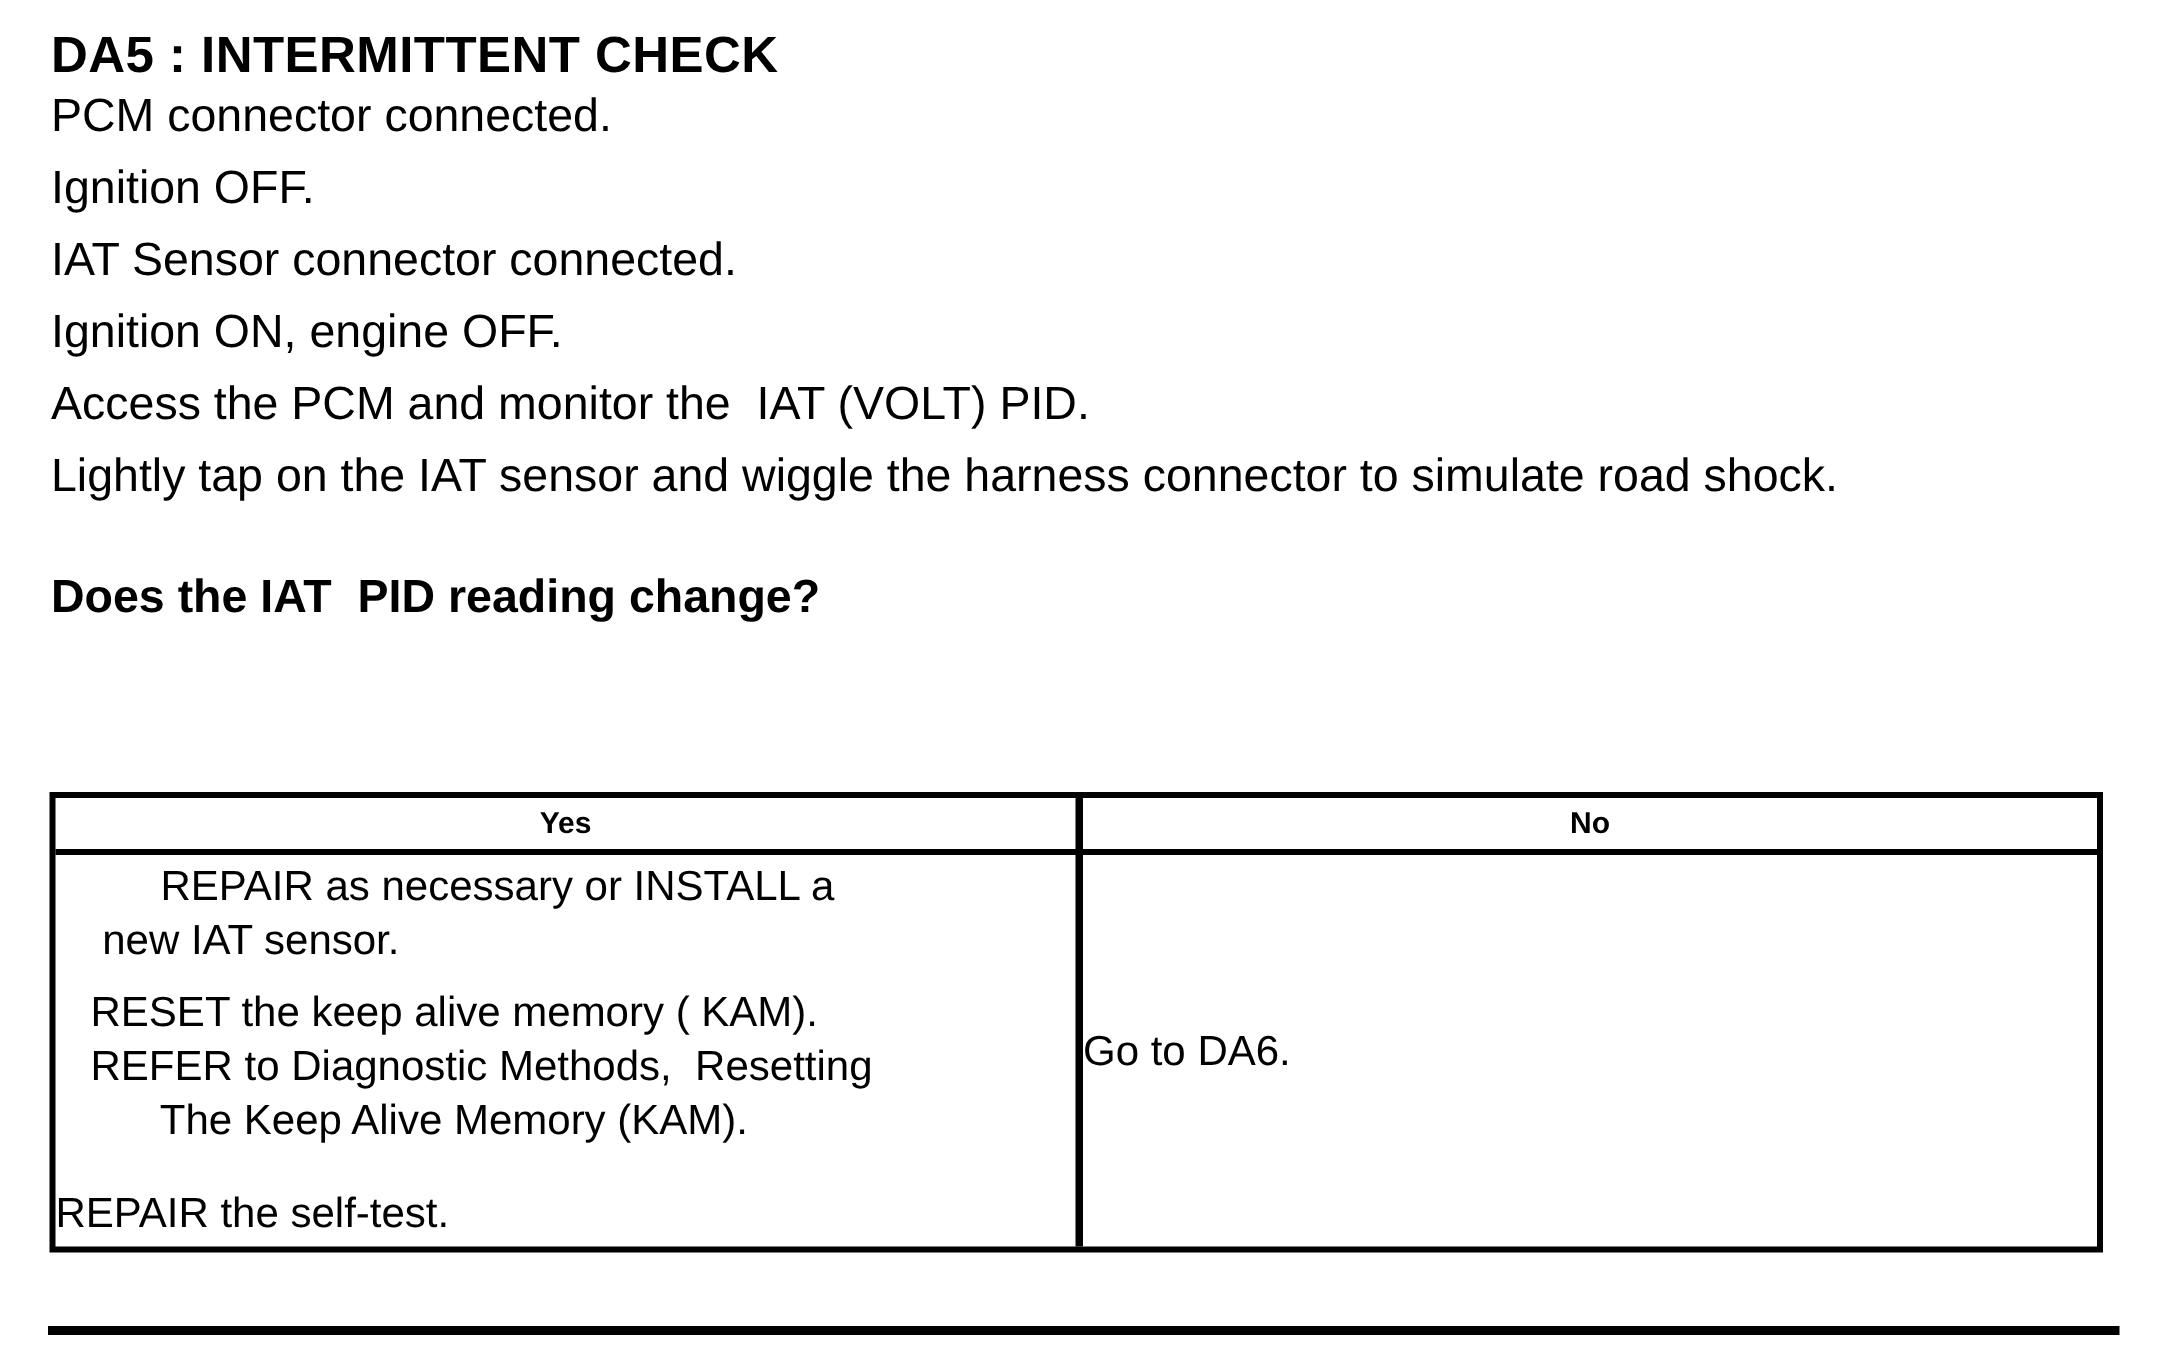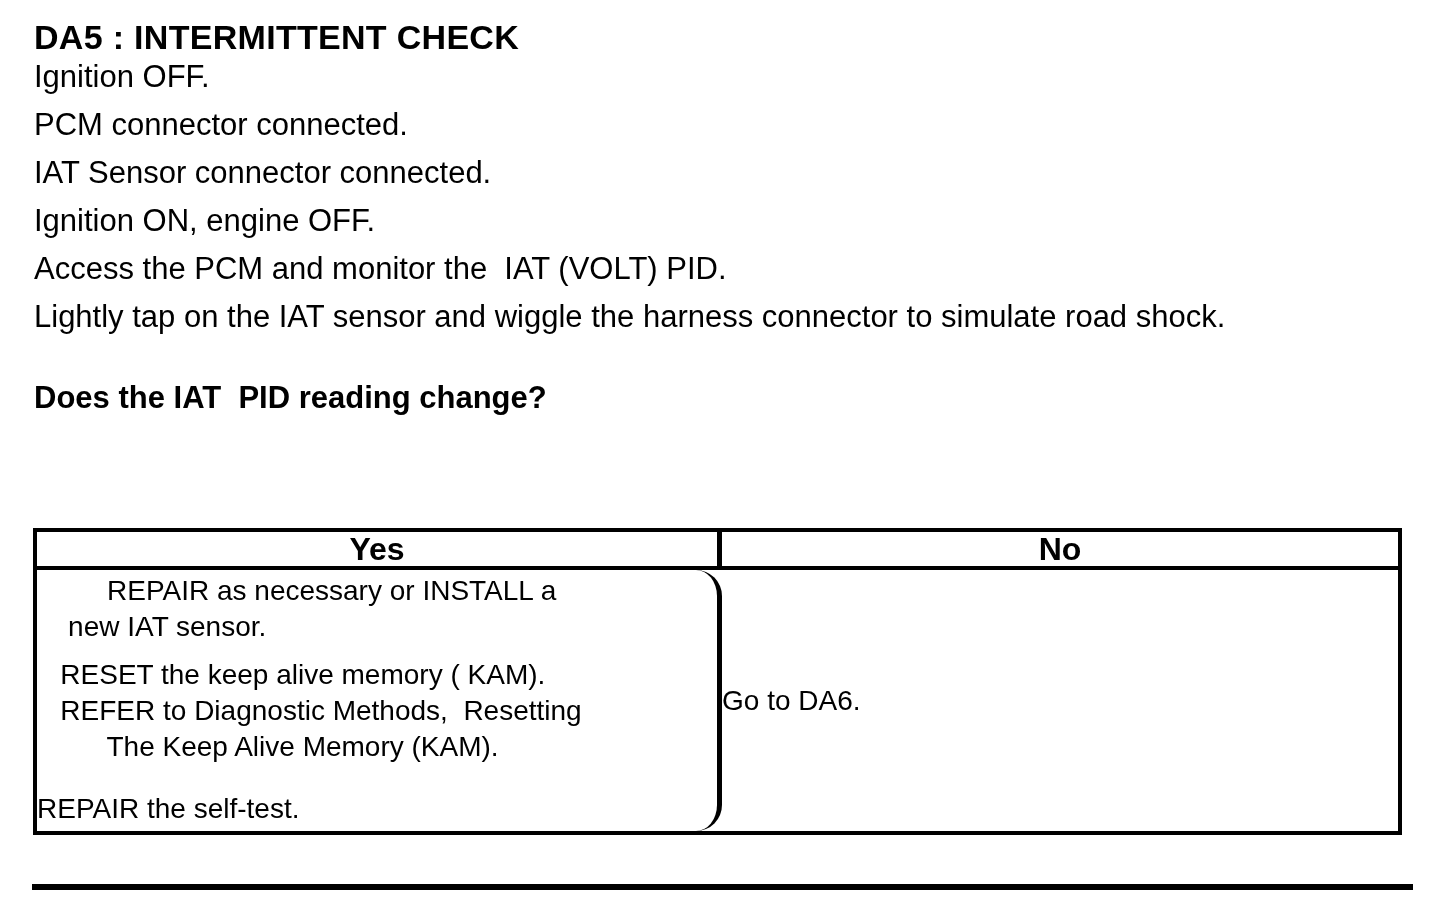--- a/index.html
+++ b/index.html
@@ -29,46 +29,46 @@
     width: 1369px; height: 307px;
     box-sizing: border-box; border: 4px solid #000000;
     display: grid;
     grid-template-columns: 685px 1fr;
     grid-template-rows: 38px 1fr;
     background: #ffffff;
   }
   .th {
     box-sizing: border-box;
     border-bottom: 4px solid #000000;
-    font-size: 32px; font-weight: bold;
+    font-size: 20px; font-weight: bold;
     display: flex; align-items: center; justify-content: center;
   }
   .col-yes { border-right: 5px solid #000000; }
-  .cell { box-sizing: border-box; font-size: 28px; border-radius: 26px; }
+  .cell { box-sizing: border-box; font-size: 28px; }
   .cell-yes { padding: 3px 0 0 0; }
   .cell-yes .cell-line { white-space: pre; line-height: 36px; }
   .cell-yes .cell-line:nth-child(3) { margin-top: 12px; }
   .cell-yes .cell-line:nth-child(6) { margin-top: 26px; }
   .cell-no { display: flex; align-items: center; justify-content: flex-start; }
 
   .bottom-rule {
     position: absolute; left: 32px; top: 884px;
     width: 1381px; height: 6px; background: #000000;
   }
 </style>
 </head>
 <body>
 
 <div class="page">
 
   <div class="doc-title">DA5 : INTERMITTENT CHECK</div>
 
   <div class="steps">
+    <div class="step">PCM connector connected.</div>
     <div class="step">Ignition OFF.</div>
-    <div class="step">PCM connector connected.</div>
     <div class="step">IAT Sensor connector connected.</div>
     <div class="step">Ignition ON, engine OFF.</div>
     <div class="step">Access the PCM and monitor the  IAT (VOLT) PID.</div>
     <div class="step">Lightly tap on the IAT sensor and wiggle the harness connector to simulate road shock.</div>
     <div class="step question">Does the IAT  PID reading change?</div>
   </div>
 
   <div class="answer-table">
     <div class="th col-yes">
       <span>Yes</span>

